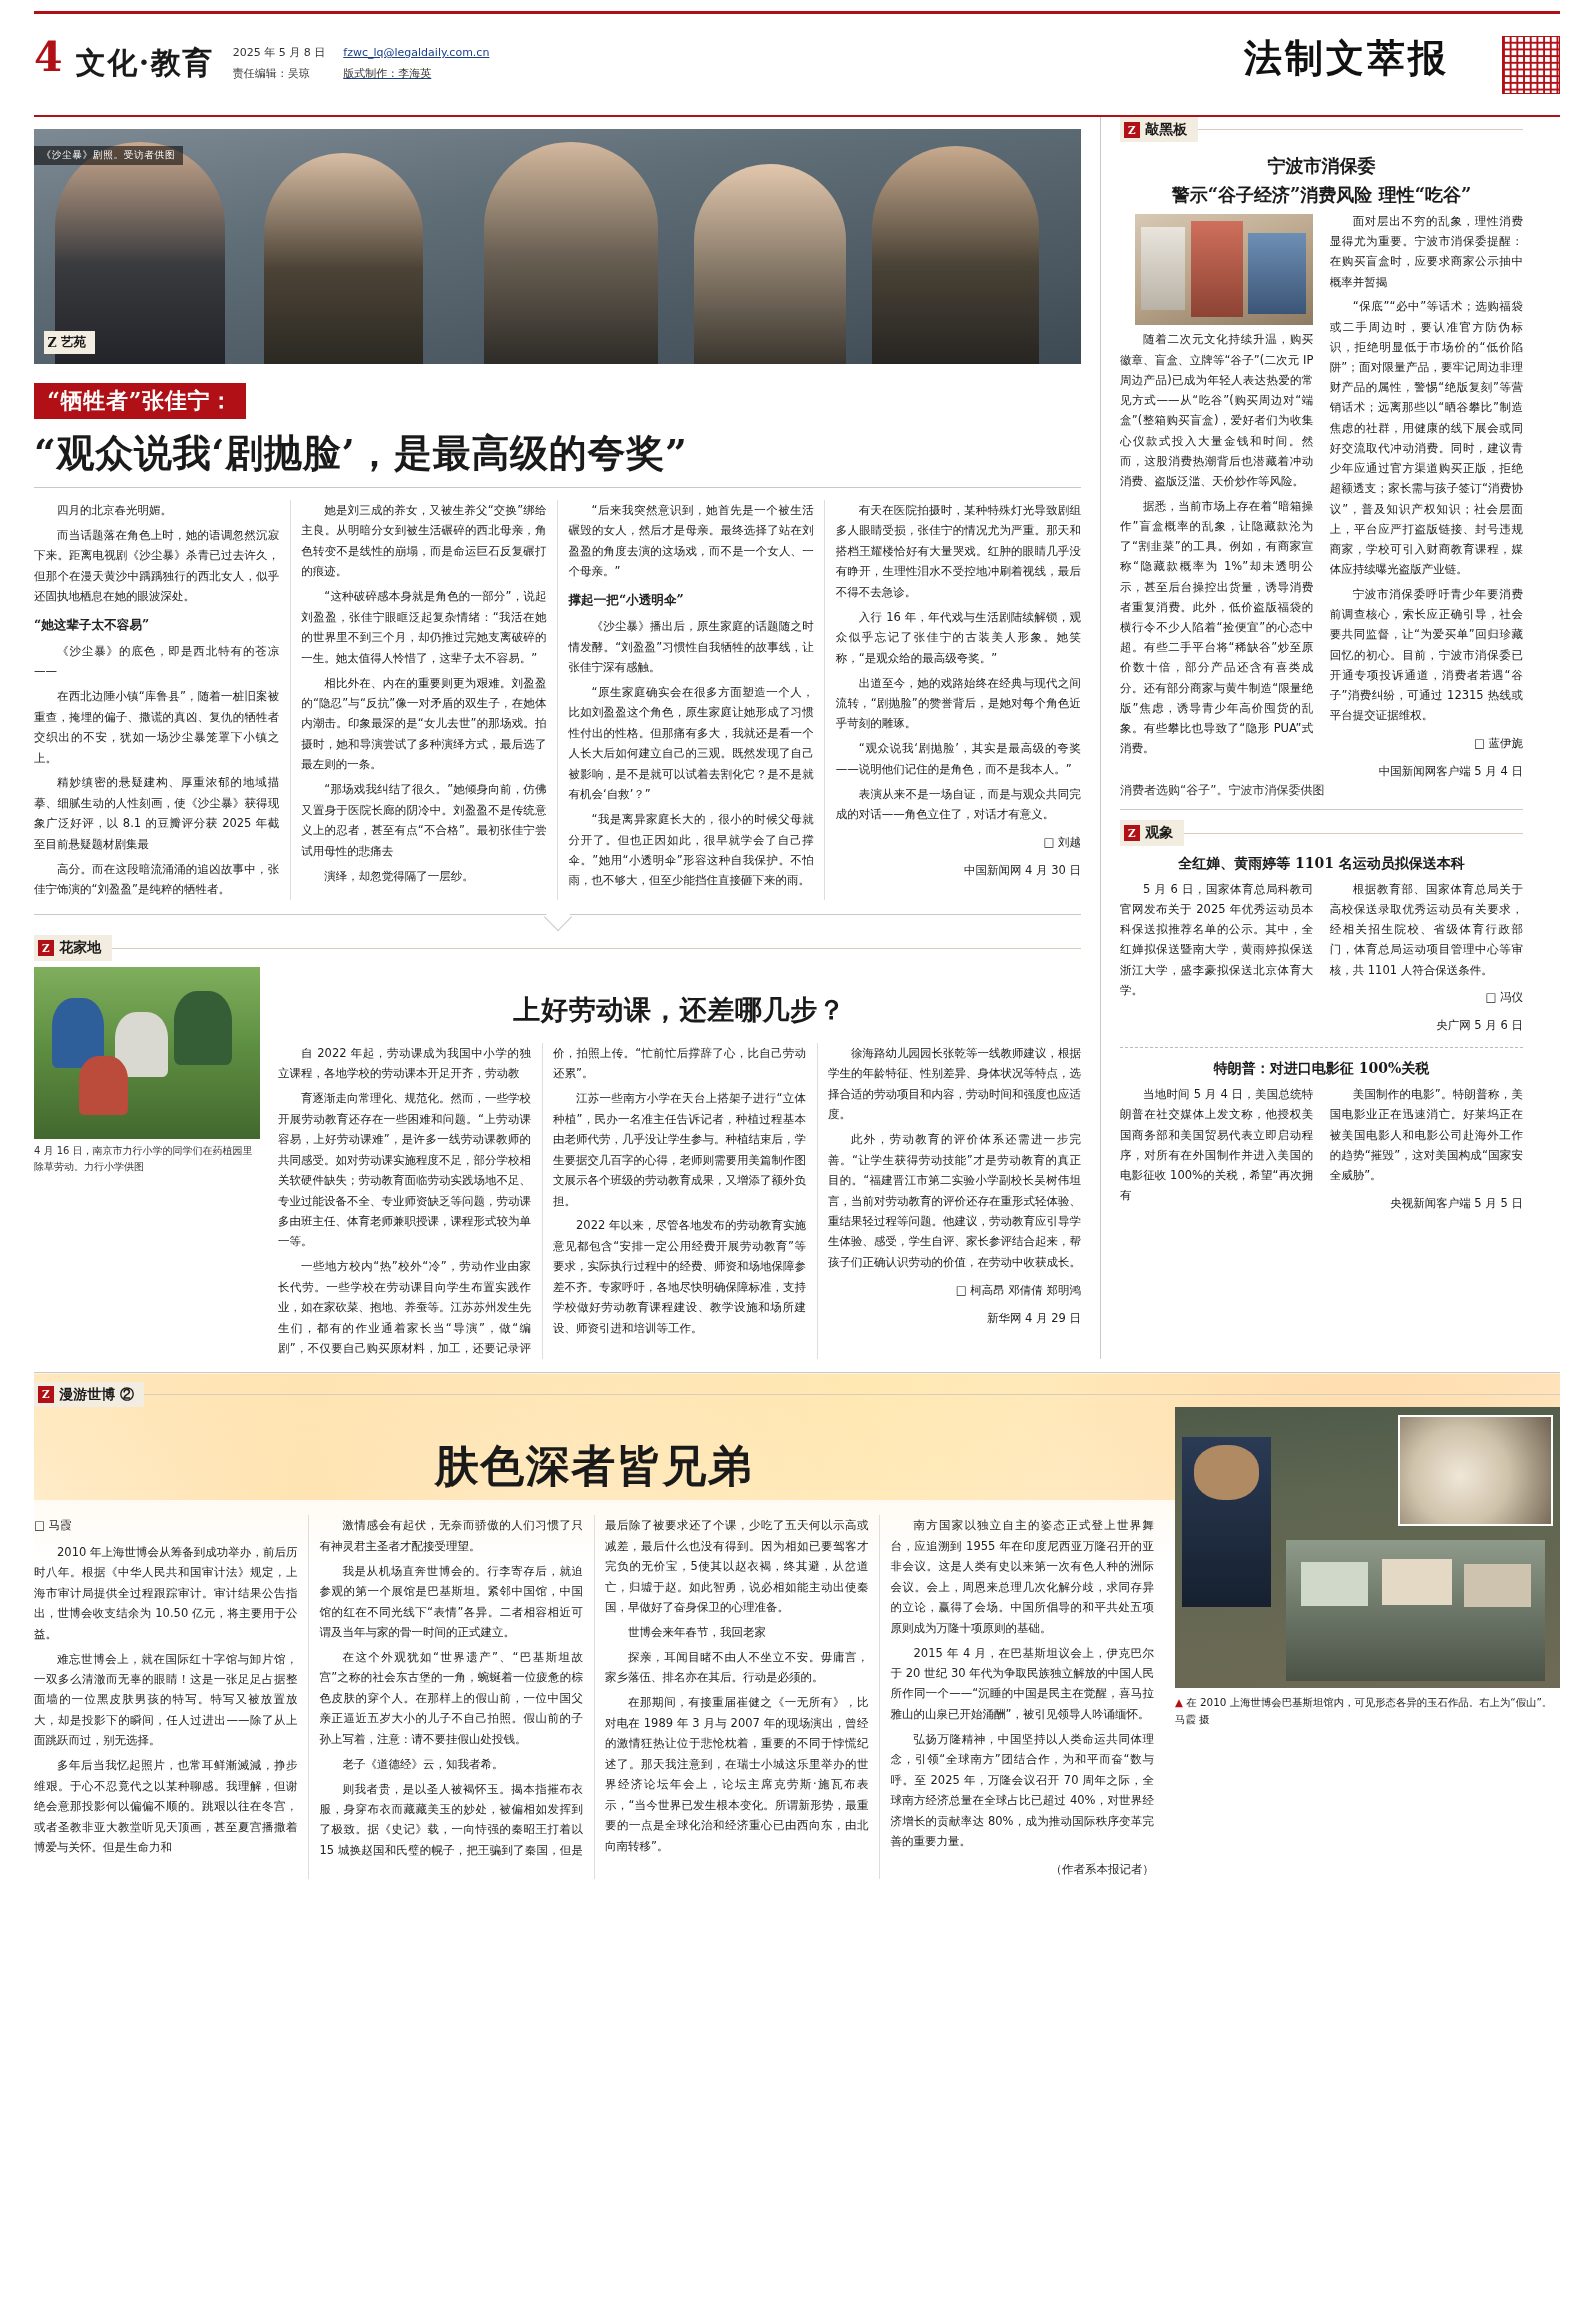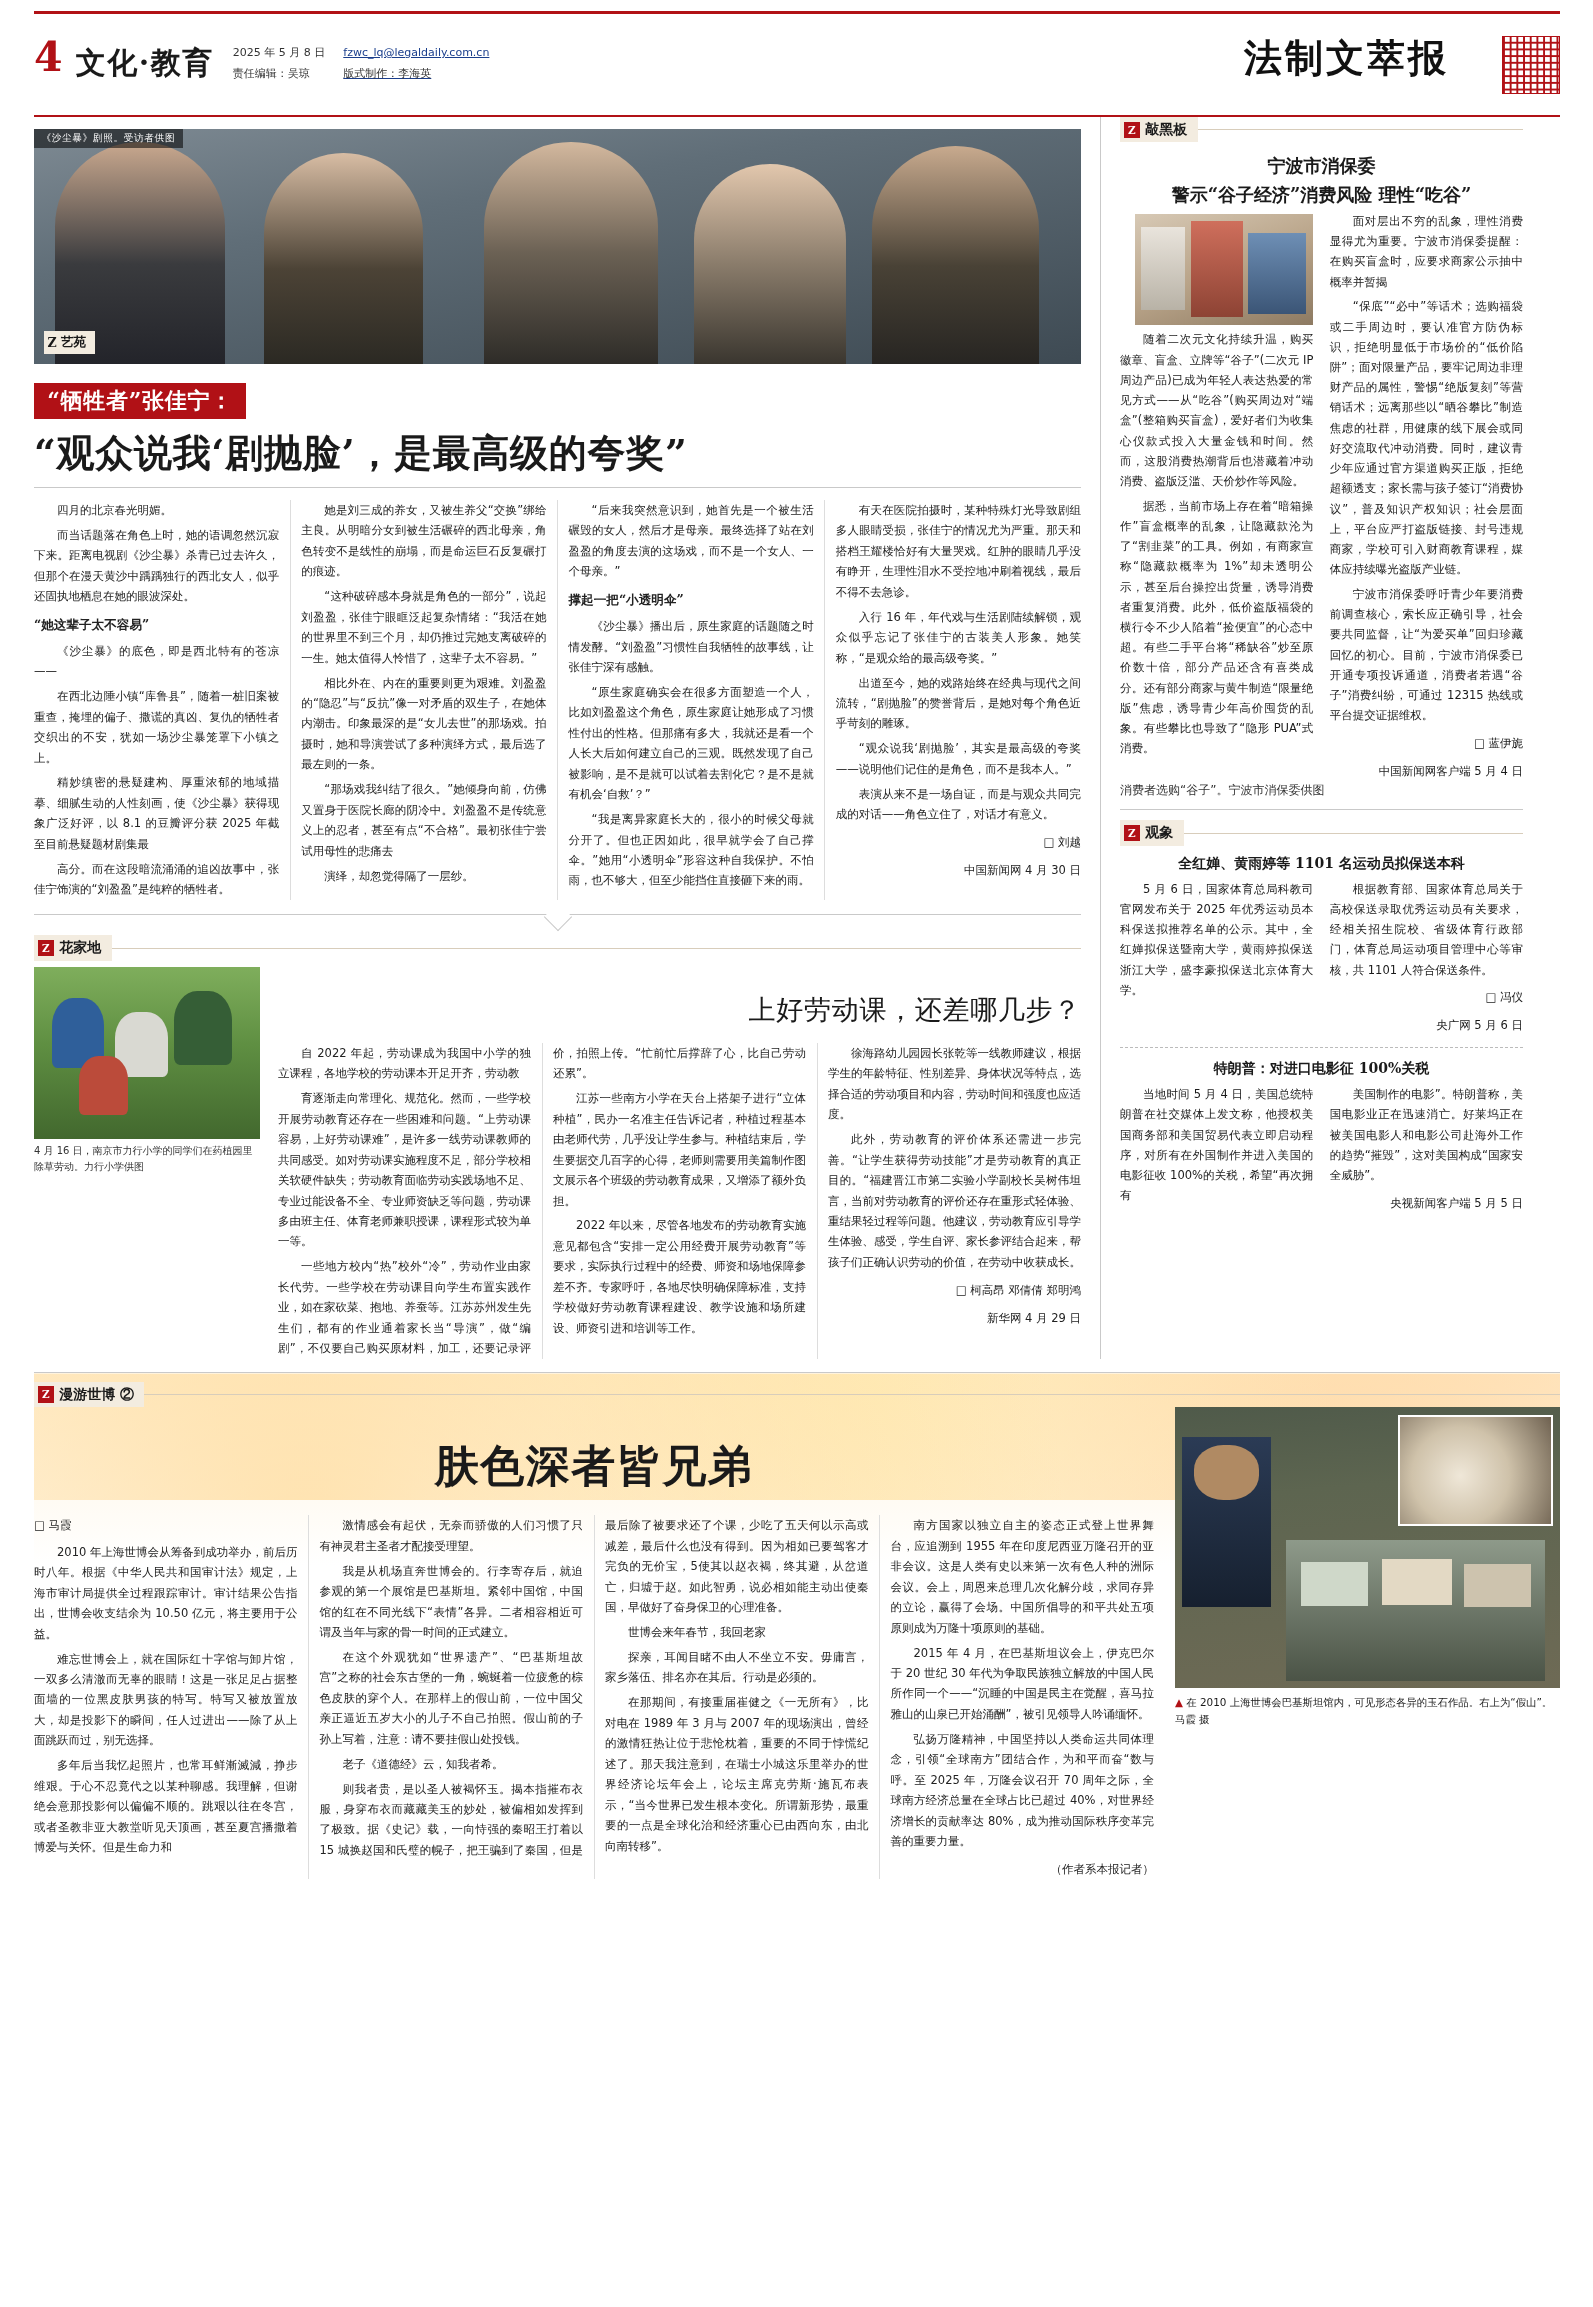--- a/index.html
+++ b/index.html
@@ -77,21 +77,21 @@
 
   
   .lead-photo {
     position:relative; width:100%; height:235px; margin-top:12px;
     background:linear-gradient(170deg,#7e8a93 0%, #606e78 35%, #3e4a53 100%);
     overflow:hidden;
   }
   .lead-photo .figs { position:absolute; inset:0; }
   .fig { position:absolute; bottom:0; border-radius:50% 50% 0 0 / 38% 38% 0 0; }
   .caption-top {
-    position:absolute; left:0; top:0; background:rgba(0,0,0,0.55); color:#fff;
+    position:absolute; left:0; top:17px; background:rgba(0,0,0,0.55); color:#fff;
     font-size:9.6px; padding:3px 7.4px; letter-spacing:0.7px;
   }
   .photo-flag {
     position:absolute; left:10.4px; bottom:10.4px;
     display:inline-flex; align-items:center; gap:4.4px;
     background:#f3ece0; padding:3px 9px 3px 3px; font-size:12.6px; font-weight:bold;
     font-family:"DejaVu Serif", serif;
   }
 
   
@@ -139,21 +139,21 @@
   .mid-wrap { margin-top:6px; display:flex; gap:18px; }
   .mid-photo { width:226px; }
   .ph-field {
     width:100%; height:172px;
     background:linear-gradient(180deg,#7fae5c 0%, #5f8f42 45%, #42682e 100%);
     position:relative; overflow:hidden;
   }
   .ph-cap { font-size:10px; line-height:1.6; margin-top:4px; color:#333; text-indent:0; }
   .mid-body { flex:1; }
   .mid-title {
-    font-size:27px; font-weight:normal; text-align:right; margin:25px 0 15px;
+    font-size:27px; font-weight:bold; text-align:center; margin:25px 0 15px;
     font-family:"DejaVu Serif", serif; letter-spacing:0.7px;
   }
 
   
   .r-head {
     font-size:18px; font-weight:bold; text-align:center; line-height:1.45; margin:10.4px 0 3px;
     font-family:"DejaVu Serif", serif;
   }
   .r-body { font-size:11.5px; line-height:1.76; text-align:justify; }
   .r-cols2 { column-count:2; column-gap:16.3px; }

